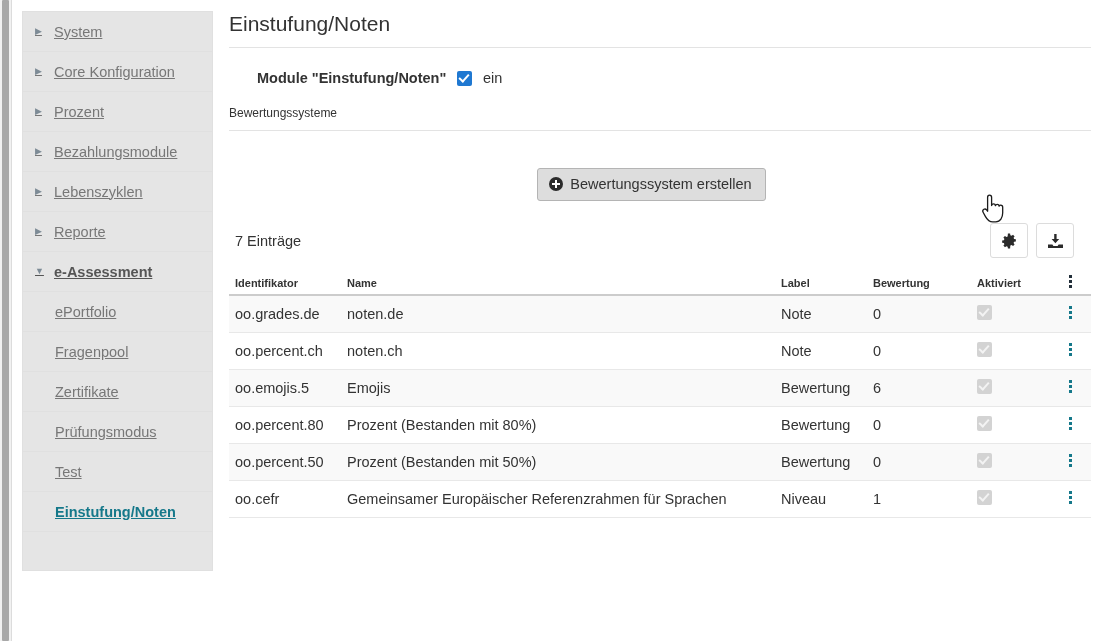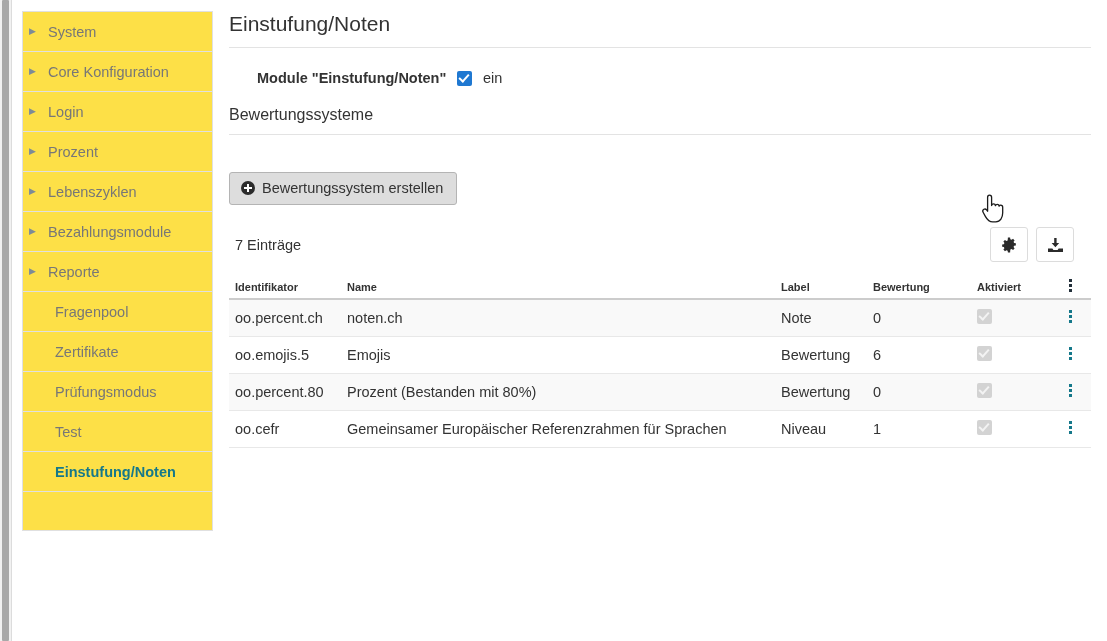--- a/index.html
+++ b/index.html
@@ -37,28 +37,29 @@
 
   
   #sidebar {
     position: absolute;
     left: 22px; top: 11px;
     width: 191px;
   }
   .nav-item {
     border: 1px solid #e0e0e0;
     border-bottom: none;
-    background: #fde047;
+    background: #e5e5e5;
     height: 40px;
     display: flex;
     align-items: center;
     box-sizing: border-box;
-    padding: 0 6px;
+    padding: 0 12px;
     color: #777777;
     font-size: 14.5px;
+    text-decoration: underline;
   }
   .nav-item:last-child { border-bottom: 1px solid #e0e0e0; }
   .nav-item.sub { padding-left: 32px; }
   .nav-item.active {
     color: #15788a;
     font-weight: bold;
   }
   .nav-item.expanded {
     color: #555555;
     font-weight: bold;
@@ -113,31 +114,31 @@
     position: absolute;
     left: 4px; top: 1px;
     width: 4px; height: 8px;
     border: solid #ffffff;
     border-width: 0 2px 2px 0;
     transform: rotate(42deg);
   }
   .cb-text { font-size: 14.5px; color: #333333; }
 
   .section-title {
-    font-size: 16px;
+    font-size: 12px;
     color: #333333;
     font-weight: normal;
     margin: 0;
     padding: 0 0 10px 0;
     border-bottom: 1px solid #e3e3e3;
   }
 
   .btn-bar {
     display: flex;
-    justify-content: flex-start;
+    justify-content: center;
     padding: 37px 17px 0 0;
   }
   .btn-create {
     background: #dddddd;
     border: 1px solid #b4b4b4;
     border-radius: 3px;
     padding: 7px 13px 8px 11px;
     font-size: 14.5px;
     color: #333333;
     display: inline-flex;
@@ -261,37 +262,40 @@
     <div class="nav-item">
       <span class="caret right"></span>
       <span>System</span>
     </div>
     <div class="nav-item">
       <span class="caret right"></span>
       <span>Core Konfiguration</span>
     </div>
     <div class="nav-item">
       <span class="caret right"></span>
-      <span>Login</span>
-    </div>
-    <div class="nav-item">
-      <span class="caret right"></span>
       <span>Prozent</span>
     </div>
     <div class="nav-item">
       <span class="caret right"></span>
+      <span>Bezahlungsmodule</span>
+    </div>
+    <div class="nav-item">
+      <span class="caret right"></span>
       <span>Lebenszyklen</span>
     </div>
     <div class="nav-item">
       <span class="caret right"></span>
-      <span>Bezahlungsmodule</span>
-    </div>
-    <div class="nav-item">
-      <span class="caret right"></span>
       <span>Reporte</span>
+    </div>
+    <div class="nav-item expanded">
+      <span class="caret down"></span>
+      <span>e-Assessment</span>
+    </div>
+    <div class="nav-item sub">
+      <span>ePortfolio</span>
     </div>
     <div class="nav-item sub">
       <span>Fragenpool</span>
     </div>
     <div class="nav-item sub">
       <span>Zertifikate</span>
     </div>
     <div class="nav-item sub">
       <span>Prüfungsmodus</span>
     </div>
@@ -359,20 +363,28 @@
         <th>Label</th>
         <th>Bewertung</th>
         <th>Aktiviert</th>
         <th>
           <span class="kebab dark"><i></i><i></i><i></i></span>
         </th>
       </tr>
     </thead>
     <tbody id="table-body">
         <tr>
+          <td>oo.grades.de</td>
+          <td>noten.de</td>
+          <td>Note</td>
+          <td>0</td>
+          <td><span class="cb-off"></span></td>
+          <td><span class="kebab"><i></i><i></i><i></i></span></td>
+        </tr>
+        <tr>
           <td>oo.percent.ch</td>
           <td>noten.ch</td>
           <td>Note</td>
           <td>0</td>
           <td><span class="cb-off"></span></td>
           <td><span class="kebab"><i></i><i></i><i></i></span></td>
         </tr>
         <tr>
           <td>oo.emojis.5</td>
           <td>Emojis</td>
@@ -383,20 +395,28 @@
         </tr>
         <tr>
           <td>oo.percent.80</td>
           <td>Prozent (Bestanden mit 80%)</td>
           <td>Bewertung</td>
           <td>0</td>
           <td><span class="cb-off"></span></td>
           <td><span class="kebab"><i></i><i></i><i></i></span></td>
         </tr>
         <tr>
+          <td>oo.percent.50</td>
+          <td>Prozent (Bestanden mit 50%)</td>
+          <td>Bewertung</td>
+          <td>0</td>
+          <td><span class="cb-off"></span></td>
+          <td><span class="kebab"><i></i><i></i><i></i></span></td>
+        </tr>
+        <tr>
           <td>oo.cefr</td>
           <td>Gemeinsamer Europäischer Referenzrahmen für Sprachen</td>
           <td>Niveau</td>
           <td>1</td>
           <td><span class="cb-off"></span></td>
           <td><span class="kebab"><i></i><i></i><i></i></span></td>
         </tr>
       </tbody>
   </table>
 </div>

